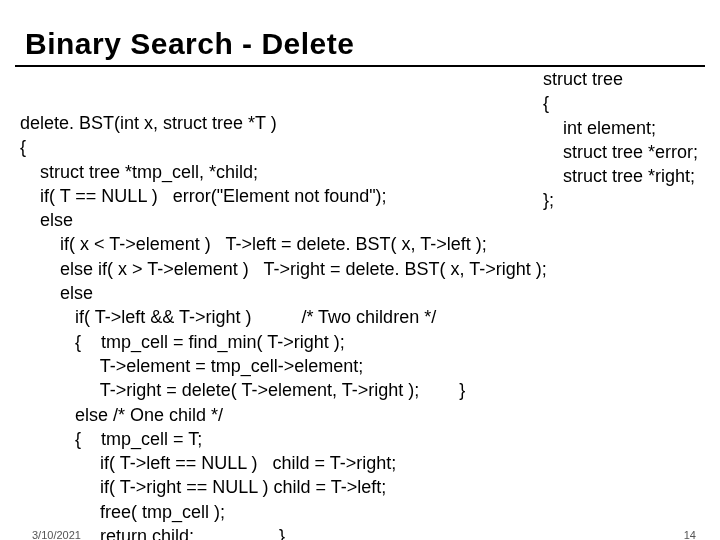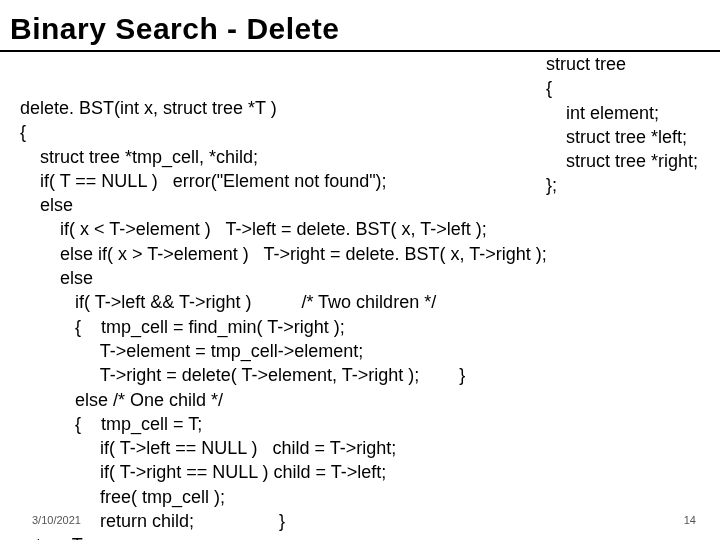--- a/index.html
+++ b/index.html
@@ -18,21 +18,21 @@
     height: 540px;
     position: relative;
   }
   .title {
     font-family: "Arial Black", Arial, sans-serif;
     font-weight: 900;
     font-size: 30px;
     letter-spacing: 0.5px;
     padding: 12px 0 4px 10px;
     border-bottom: 2px solid #000;
-    margin: 0;
+    margin: 15px;
   }
   .content {
     position: absolute;
     left: 20px;
     top: 52px;
     font-size: 18px;
     line-height: 1.35;
     white-space: pre;
     margin-top: 44px;
   }
@@ -92,19 +92,19 @@
                 if( T-&gt;left == NULL )   child = T-&gt;right;
                 if( T-&gt;right == NULL ) child = T-&gt;left;
                 free( tmp_cell );
                 return child;                 }
 return T;
 }</div>
 
   <div class="structbox">struct tree
 {
     int element;
-    struct tree *left;
+    struct tree *error;
     struct tree *right;
 };</div>
 
   <div class="date">3/10/2021</div>
   <div class="pagenum">14</div>
 </div>
 
 </body></html>

